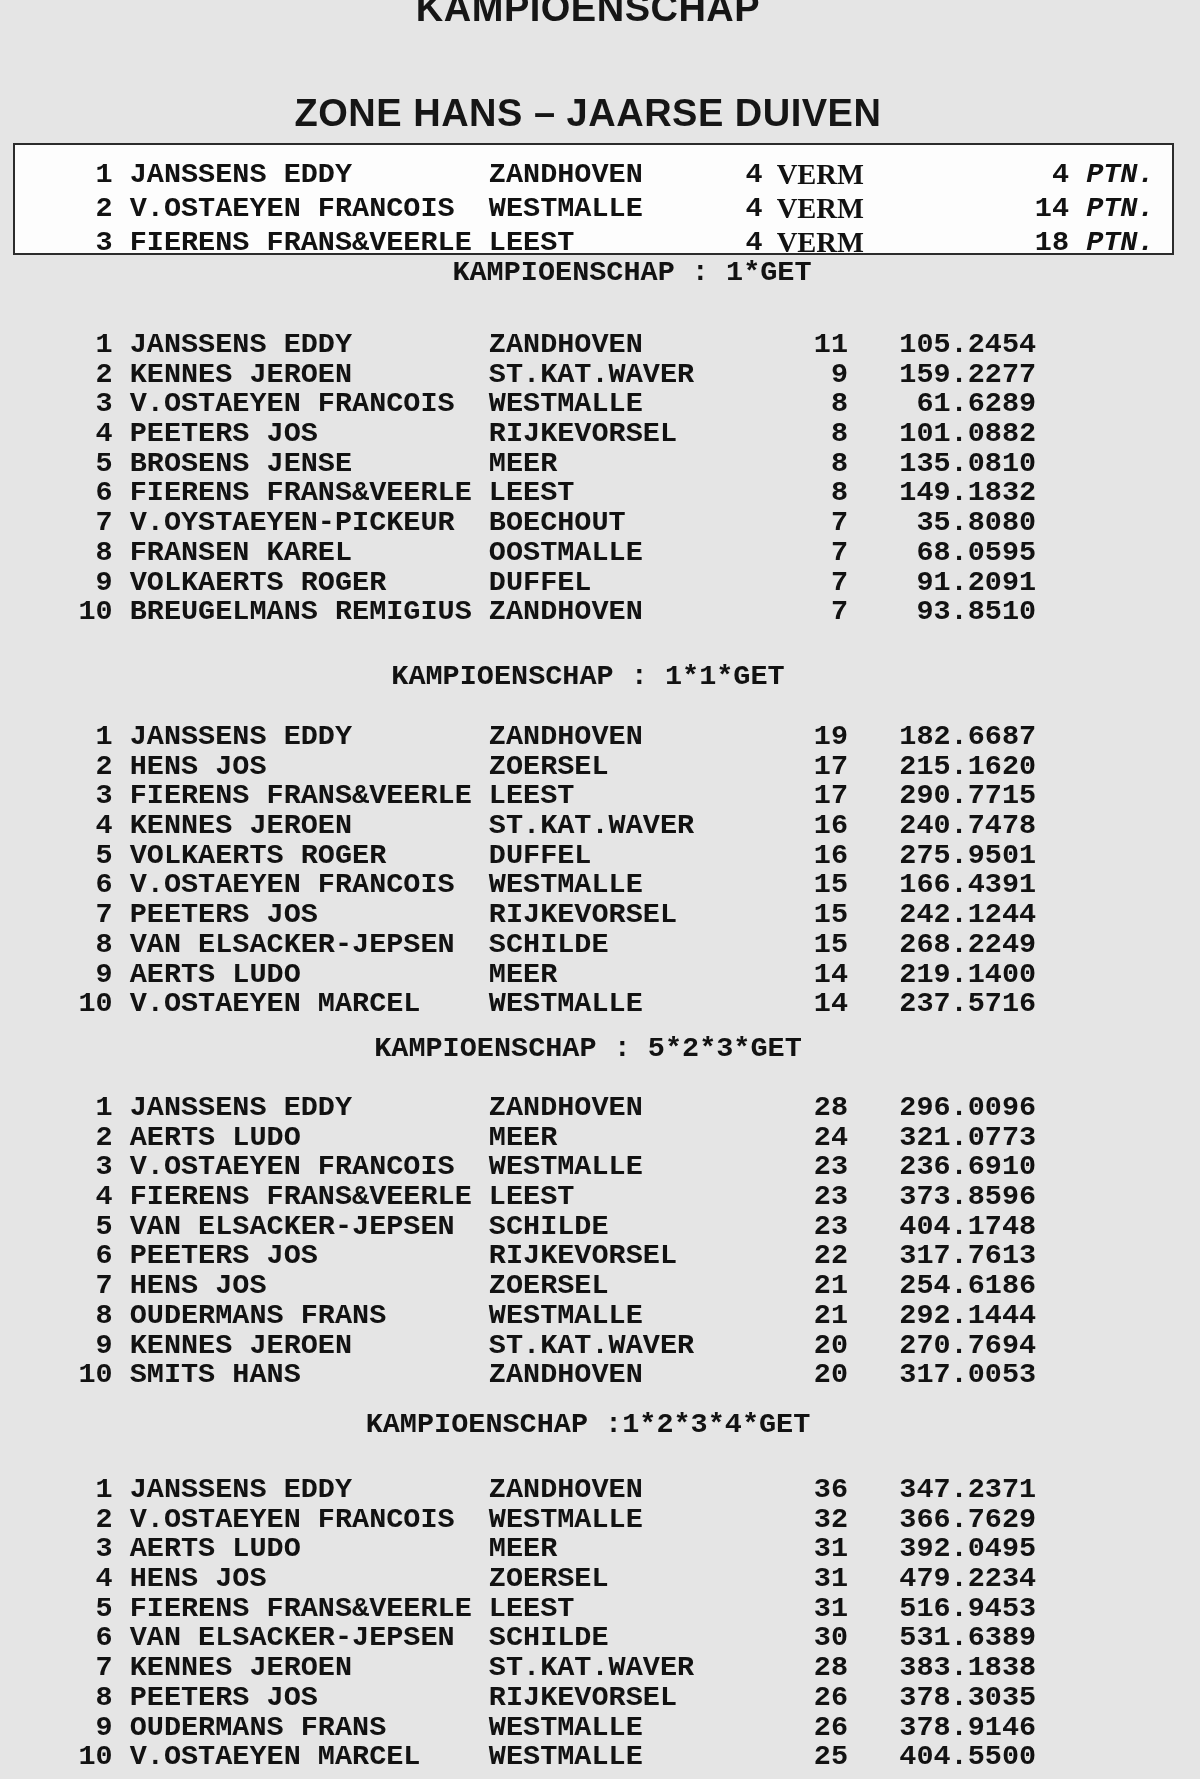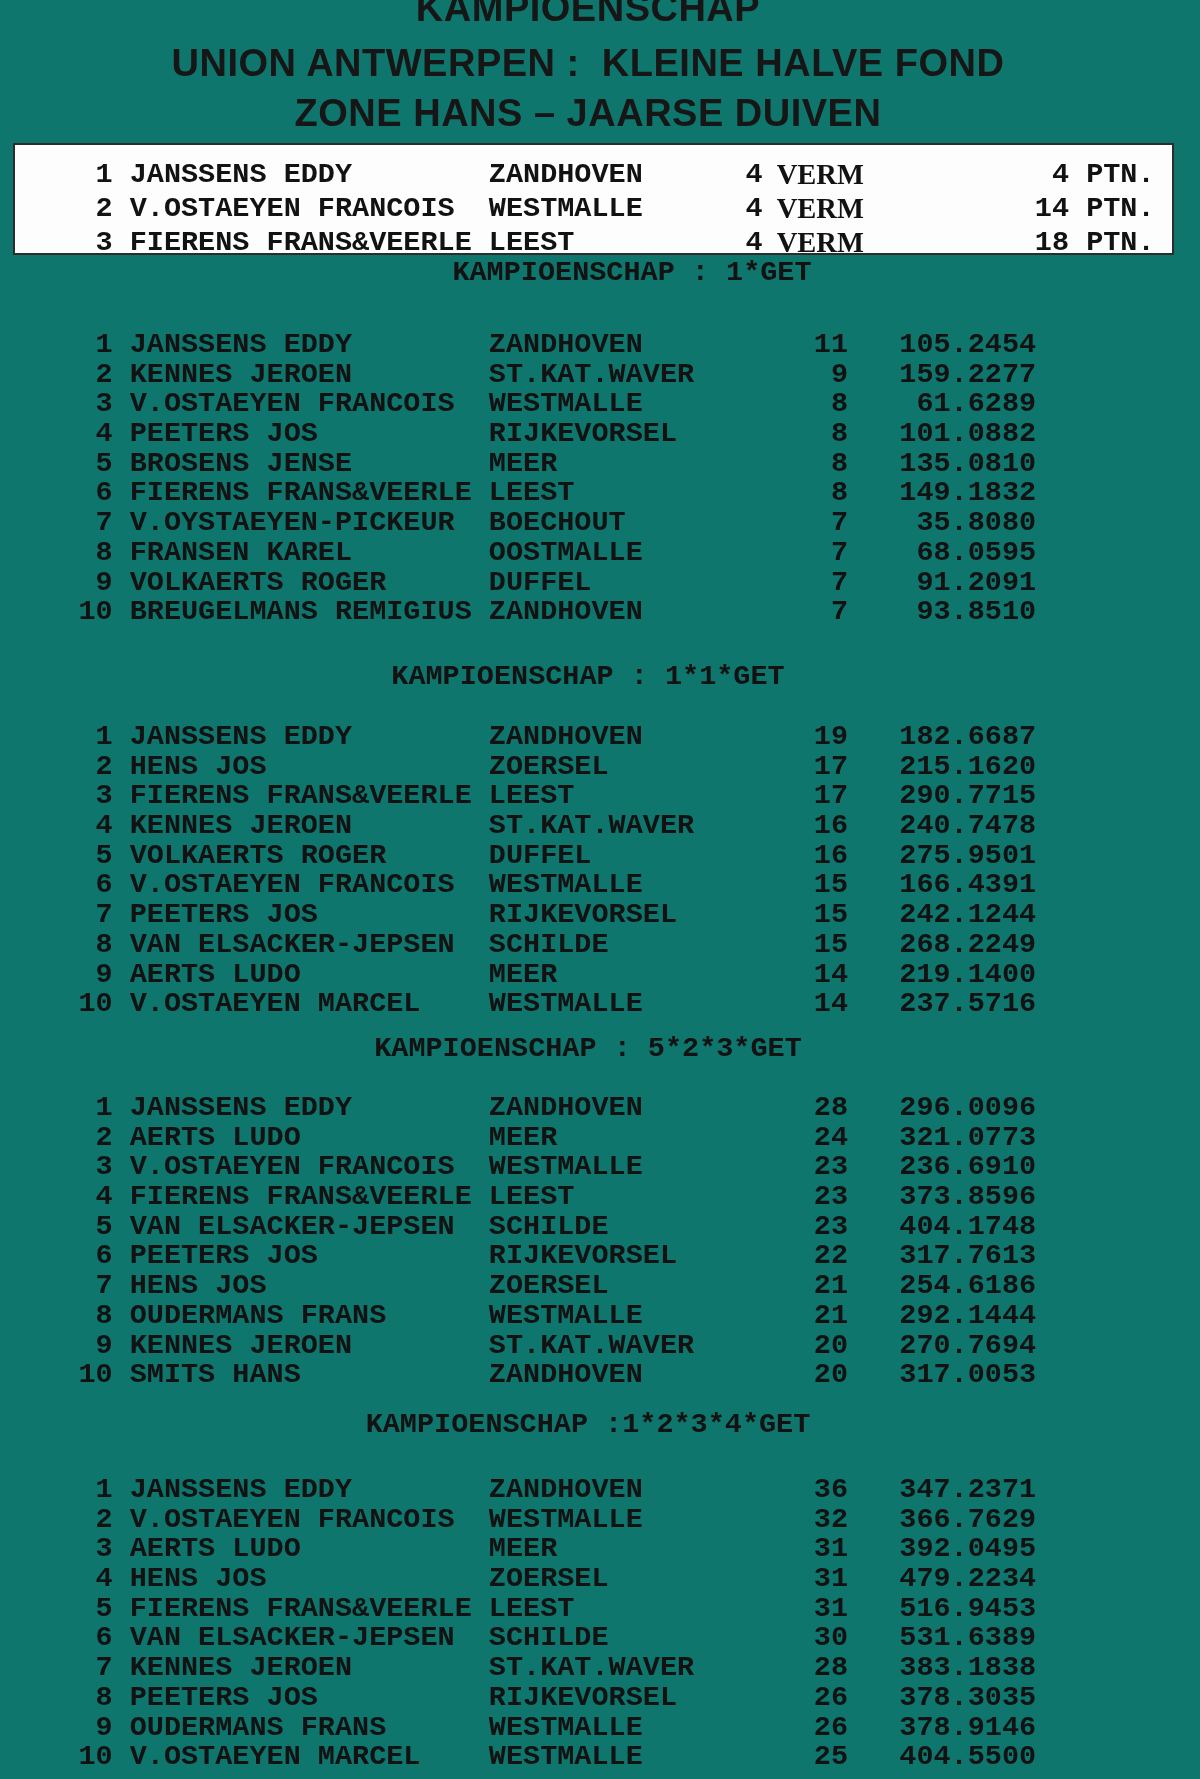--- a/index.html
+++ b/index.html
@@ -1,18 +1,18 @@
 <!DOCTYPE html>
 <html><head>
 <meta charset="utf-8">
 <style>
   html,body{margin:0;padding:0;background:#ffffff;}
   .page{
     position:relative;width:1200px;height:1779px;margin:0 auto;
-    background:#0f766e;color:#161616;overflow:hidden;
+    background:#e5e5e5;color:#161616;overflow:hidden;
   }
   .title{
     position:absolute;left:0;width:1176px;text-align:center;
     font-family:"Liberation Sans",sans-serif;font-weight:bold;
     font-size:38px;line-height:44px;white-space:pre;letter-spacing:0.5px;
   }
   .t1{top:-14px;}
   .t2{top:41px;}
   .t3{top:91px;}
   .mono{
@@ -32,29 +32,28 @@
   .sec-rows{position:absolute;left:10px;}
   .row{display:flex;height:29.7px;line-height:29.7px;}
   .c-rank{width:6ch;text-align:right;}
   .c-name{margin-left:1ch;width:21ch;}
   .c-city{width:19ch;}
   .c-city-box{width:14ch;}
   .c-cnt{width:2ch;text-align:right;}
   .c-coeff{width:11ch;text-align:right;}
   .c-verm{margin-left:1ch;font-family:Liberation Serif, serif;}
   .c-ptnv{width:12ch;text-align:right;}
-  .c-ptnl{margin-left:1ch;}
+  .c-ptnl{margin-left:1ch;font-style:italic;}
 </style>
 </head>
 <body>
 
 <div class="page">
 
   <div class="title t1">KAMPIOENSCHAP</div>
-  <div class="title t2">UNION ANTWERPEN :  KLEINE HALVE FOND</div>
   <div class="title t3">ZONE HANS – JAARSE DUIVEN</div>
 
   <div class="box">
     <div class="box-rows mono"><div class="box-row"><span class="c-rank">1</span><span class="c-name">JANSSENS EDDY</span><span class="c-city-box">ZANDHOVEN</span><span class="c-cnt">4</span><span class="c-verm">VERM</span><span class="c-ptnv">4</span><span class="c-ptnl">PTN.</span></div><div class="box-row"><span class="c-rank">2</span><span class="c-name">V.OSTAEYEN FRANCOIS</span><span class="c-city-box">WESTMALLE</span><span class="c-cnt">4</span><span class="c-verm">VERM</span><span class="c-ptnv">14</span><span class="c-ptnl">PTN.</span></div><div class="box-row"><span class="c-rank">3</span><span class="c-name">FIERENS FRANS&amp;VEERLE</span><span class="c-city-box">LEEST</span><span class="c-cnt">4</span><span class="c-verm">VERM</span><span class="c-ptnv">18</span><span class="c-ptnl">PTN.</span></div></div>
   </div>
 
   <div>
       <div class="sec-header mono" style="top: 258px; padding-left: 44px;">KAMPIOENSCHAP : 1*GET</div>
       <div class="sec-rows mono" style="top: 330px;"><div class="row"><span class="c-rank">1</span><span class="c-name">JANSSENS EDDY</span><span class="c-city">ZANDHOVEN</span><span class="c-cnt">11</span><span class="c-coeff">105.2454</span></div><div class="row"><span class="c-rank">2</span><span class="c-name">KENNES JEROEN</span><span class="c-city">ST.KAT.WAVER</span><span class="c-cnt">9</span><span class="c-coeff">159.2277</span></div><div class="row"><span class="c-rank">3</span><span class="c-name">V.OSTAEYEN FRANCOIS</span><span class="c-city">WESTMALLE</span><span class="c-cnt">8</span><span class="c-coeff">61.6289</span></div><div class="row"><span class="c-rank">4</span><span class="c-name">PEETERS JOS</span><span class="c-city">RIJKEVORSEL</span><span class="c-cnt">8</span><span class="c-coeff">101.0882</span></div><div class="row"><span class="c-rank">5</span><span class="c-name">BROSENS JENSE</span><span class="c-city">MEER</span><span class="c-cnt">8</span><span class="c-coeff">135.0810</span></div><div class="row"><span class="c-rank">6</span><span class="c-name">FIERENS FRANS&amp;VEERLE</span><span class="c-city">LEEST</span><span class="c-cnt">8</span><span class="c-coeff">149.1832</span></div><div class="row"><span class="c-rank">7</span><span class="c-name">V.OYSTAEYEN-PICKEUR</span><span class="c-city">BOECHOUT</span><span class="c-cnt">7</span><span class="c-coeff">35.8080</span></div><div class="row"><span class="c-rank">8</span><span class="c-name">FRANSEN KAREL</span><span class="c-city">OOSTMALLE</span><span class="c-cnt">7</span><span class="c-coeff">68.0595</span></div><div class="row"><span class="c-rank">9</span><span class="c-name">VOLKAERTS ROGER</span><span class="c-city">DUFFEL</span><span class="c-cnt">7</span><span class="c-coeff">91.2091</span></div><div class="row"><span class="c-rank">10</span><span class="c-name">BREUGELMANS REMIGIUS</span><span class="c-city">ZANDHOVEN</span><span class="c-cnt">7</span><span class="c-coeff">93.8510</span></div></div>
       <div class="sec-header mono" style="top: 662px;">KAMPIOENSCHAP : 1*1*GET</div>

